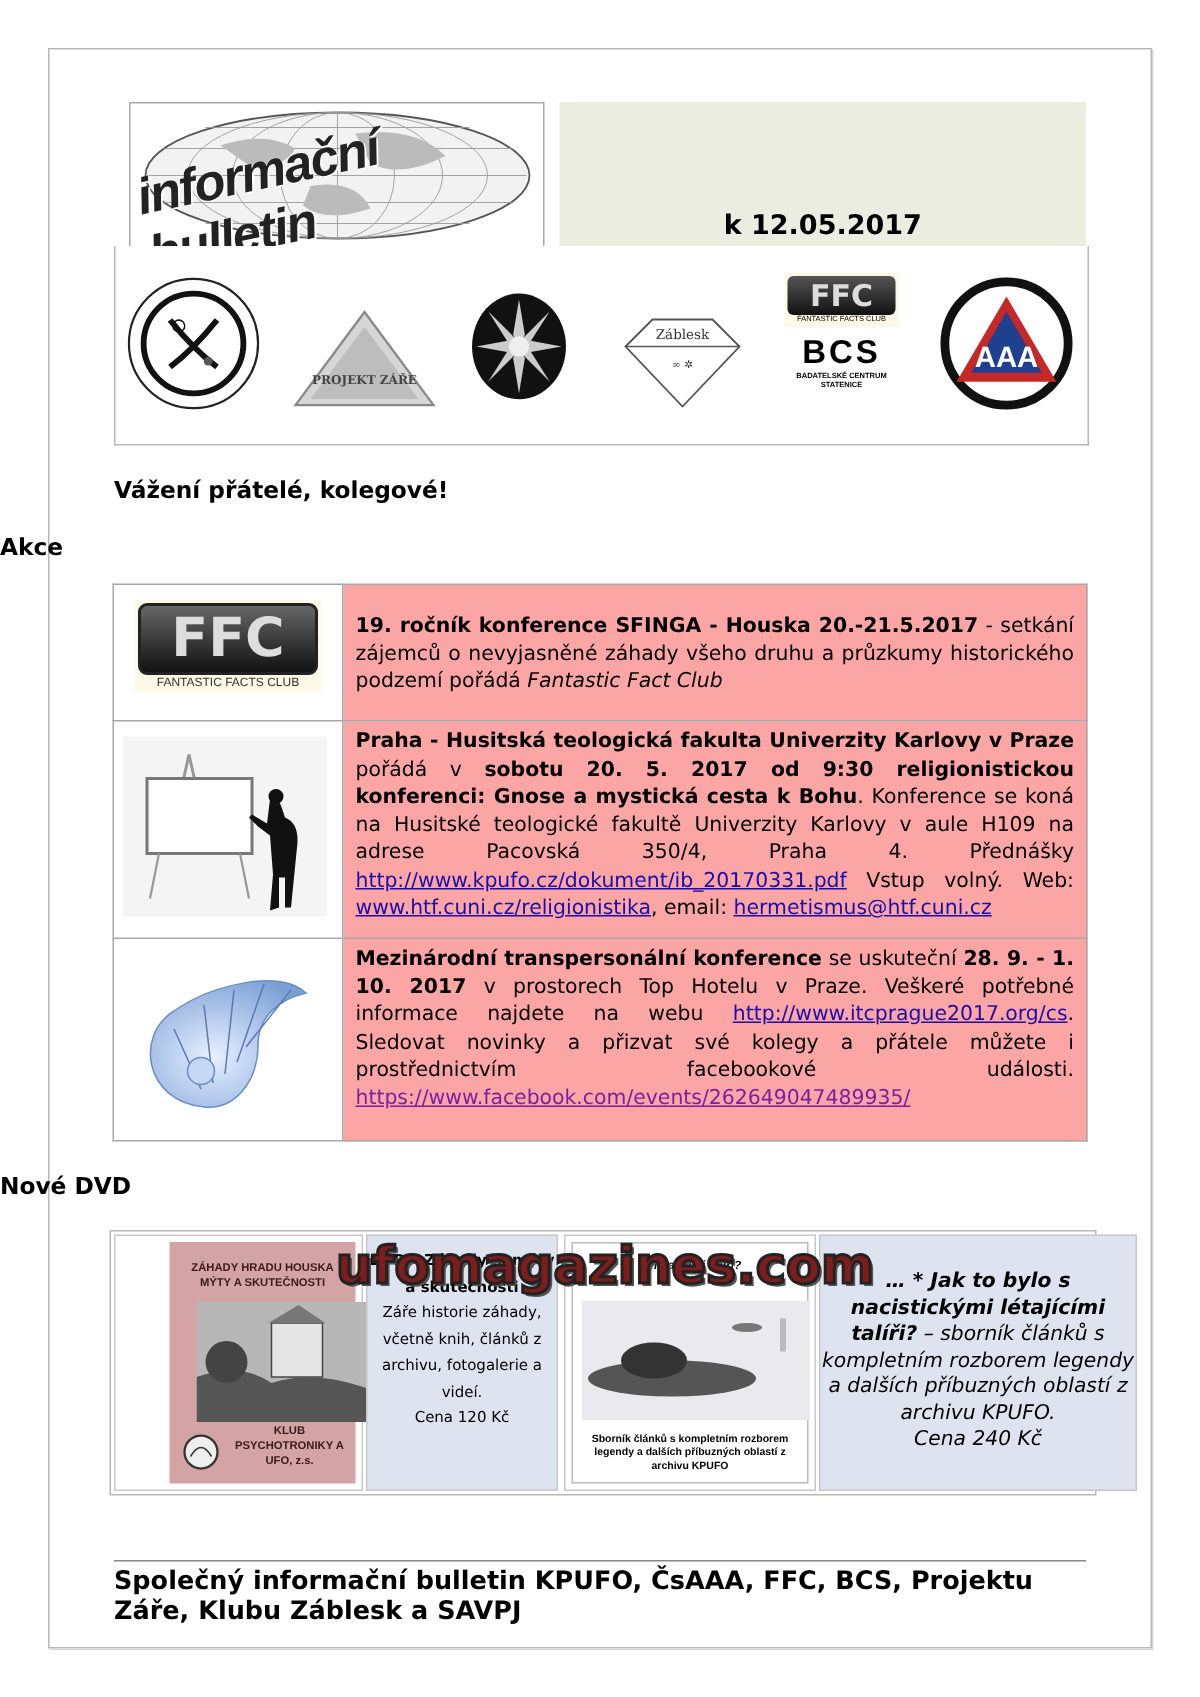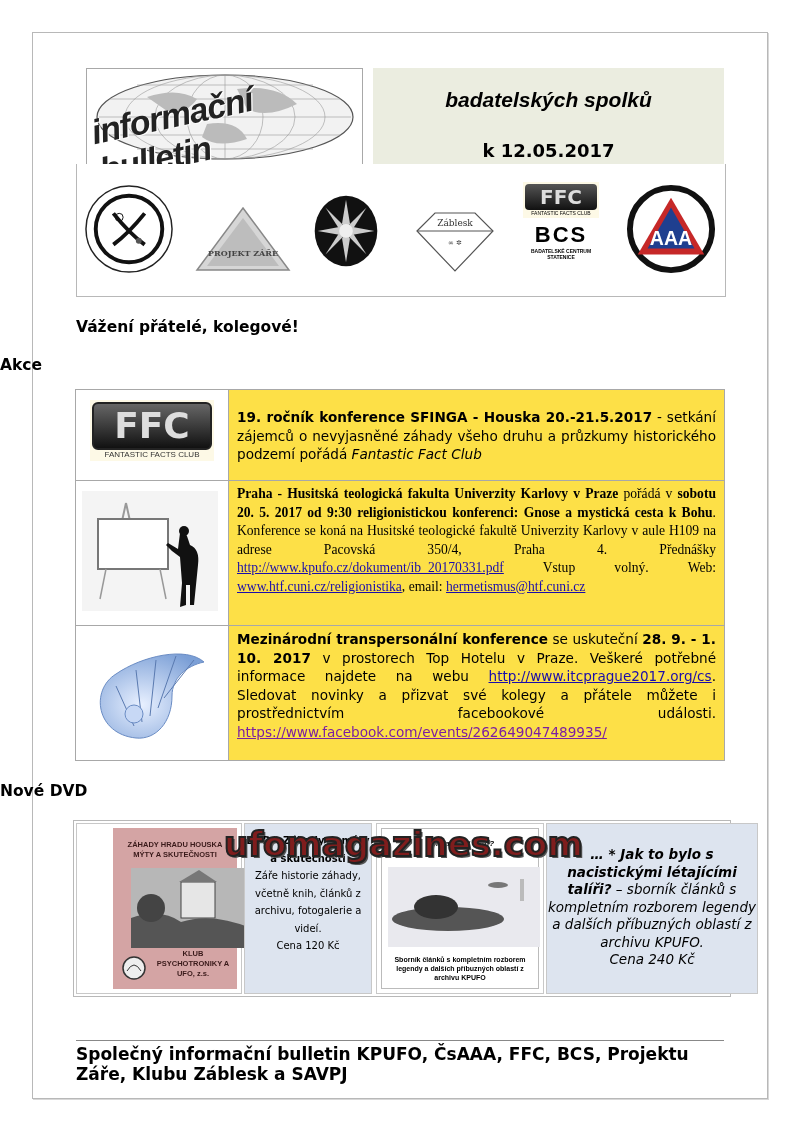--- a/index.html
+++ b/index.html
@@ -22,21 +22,21 @@
            border: 1px solid #b8b8b8; border-top: none; background: #fff; }
   .logos .lg { position: absolute; top: 20px; height: 90px; }
 
   .greeting { position: absolute; left: 76px; top: 318px; font-weight: bold; font-size: 15.5px; }
   .sec-h { position: absolute; left: 0; width: 710px; text-align: left; font-weight: bold; font-size: 15.5px; }
 
   
   .events { position: absolute; left: 75px; top: 389px; width: 650px; border-collapse: collapse; }
   .events td { border: 1px solid #a8a8a8; vertical-align: top; }
   .events td.img { width: 152px; background: #fff; padding: 0; }
-  .events td.txt { background: #fde047; padding: 4px 8px 4px 8px; font-size: 13.6px;
+  .events td.txt { background: #fca5a5; padding: 4px 8px 4px 8px; font-size: 13.6px;
                    line-height: 18.5px; text-align: justify; }
   .events a { color: #1a0dab; text-decoration: underline; }
   .events a.visited { color: #7b1fa2; }
   .bold { font-weight: bold; }
   .ital { font-style: italic; }
 
   
   .dvd { position: absolute; left: 73px; top: 820px; width: 656px; height: 175px;
          border: 1px solid #b8b8b8; }
   .dvd .cell { position: absolute; top: 2px; bottom: 2px; border: 1px solid #c8c8c8; }
@@ -79,21 +79,20 @@
       <line x1="22" y1="66" x2="254" y2="66"></line>
         <line x1="50" y1="16" x2="226" y2="16"></line>
         <line x1="50" y1="80" x2="226" y2="80"></line>
     </g>
     <path d="M60 28 Q90 18 110 30 Q100 45 80 42 Z M150 20 Q190 15 210 35 Q180 50 160 40 Z M120 55 Q150 50 160 70 Q130 80 115 68 Z" fill="#bbb"></path>
   </svg>
   <div style="position:absolute;left:6px;top:16px;transform:rotate(-12deg);font-family:'Liberation Sans',sans-serif;font-style:italic;font-weight:bold;font-size:34px;color:#222;letter-spacing:-1px;text-shadow:1px 1px 0 #fff;">informační bulletin</div>
 </div>
 
 <div class="hdr-title">
-  <div class="t1">badatelských spolků</div>
   <div class="t2">k 12.05.2017</div>
 </div>
 
 <div class="logos">
 
   <svg class="lg" style="left:6px;" width="92" height="92" viewBox="0 0 92 92">
     <circle cx="46" cy="46" r="44" fill="#fff" stroke="#222" stroke-width="1.5"></circle>
     <circle cx="46" cy="46" r="34" fill="#fff" stroke="#111" stroke-width="4"></circle>
     <path d="M30 30 Q46 50 62 62 M62 30 Q46 50 30 62" stroke="#111" stroke-width="4" fill="none"></path>
     <circle cx="36" cy="34" r="4" fill="none" stroke="#111"></circle>
@@ -154,21 +153,21 @@
     <td class="img">
       <div style="margin:10px 14px;background:#fdf9e6;padding:2px;">
         <div style="background:linear-gradient(#666,#111);color:#ddd;border-radius:6px;text-align:center;font-weight:bold;font-size:36px;line-height:44px;border:2px solid #222;">FFC</div>
         <div style="font-size:8px;text-align:center;color:#333;font-family:'Liberation Sans',sans-serif;">FANTASTIC FACTS CLUB</div>
       </div>
     </td>
     <td class="txt" style="padding-top:18px;">
       <span class="bold">19. ročník konference SFINGA - Houska 20.-21.5.2017</span><span> - setkání zájemců o nevyjasněné záhady všeho druhu a průzkumy historického podzemí pořádá </span><span class="ital">Fantastic Fact Club</span>
     </td>
   </tr>
-  <tr style="height:145px;font-family:Liberation Serif, serif;">
+  <tr style="height:145px;">
     <td class="img">
       <svg width="150" height="140" viewBox="0 0 150 140">
         <rect x="6" y="10" width="136" height="120" fill="#f4f4f4"></rect>
         <line x1="50" y1="22" x2="46" y2="40" stroke="#999" stroke-width="2"></line>
             <line x1="50" y1="22" x2="54" y2="40" stroke="#999" stroke-width="2"></line>
         <rect x="22" y="38" width="70" height="50" fill="#fff" stroke="#777" stroke-width="2"></rect>
         <line x1="30" y1="88" x2="24" y2="118" stroke="#999" stroke-width="1.5"></line>
             <line x1="84" y1="88" x2="90" y2="118" stroke="#999" stroke-width="1.5"></line>
         <path d="M104 52 q6 -2 8 6 l2 6 q10 4 8 20 l-2 20 l-2 20 l-4 0 l0 -20 l-4 0 l0 20 l-6 2 l2 -24 l-2 -26 l-8 -6 l-6 -6 l2 -2 l10 6 z" fill="#111"></path>
         <circle cx="108" cy="50" r="5" fill="#111"></circle>

